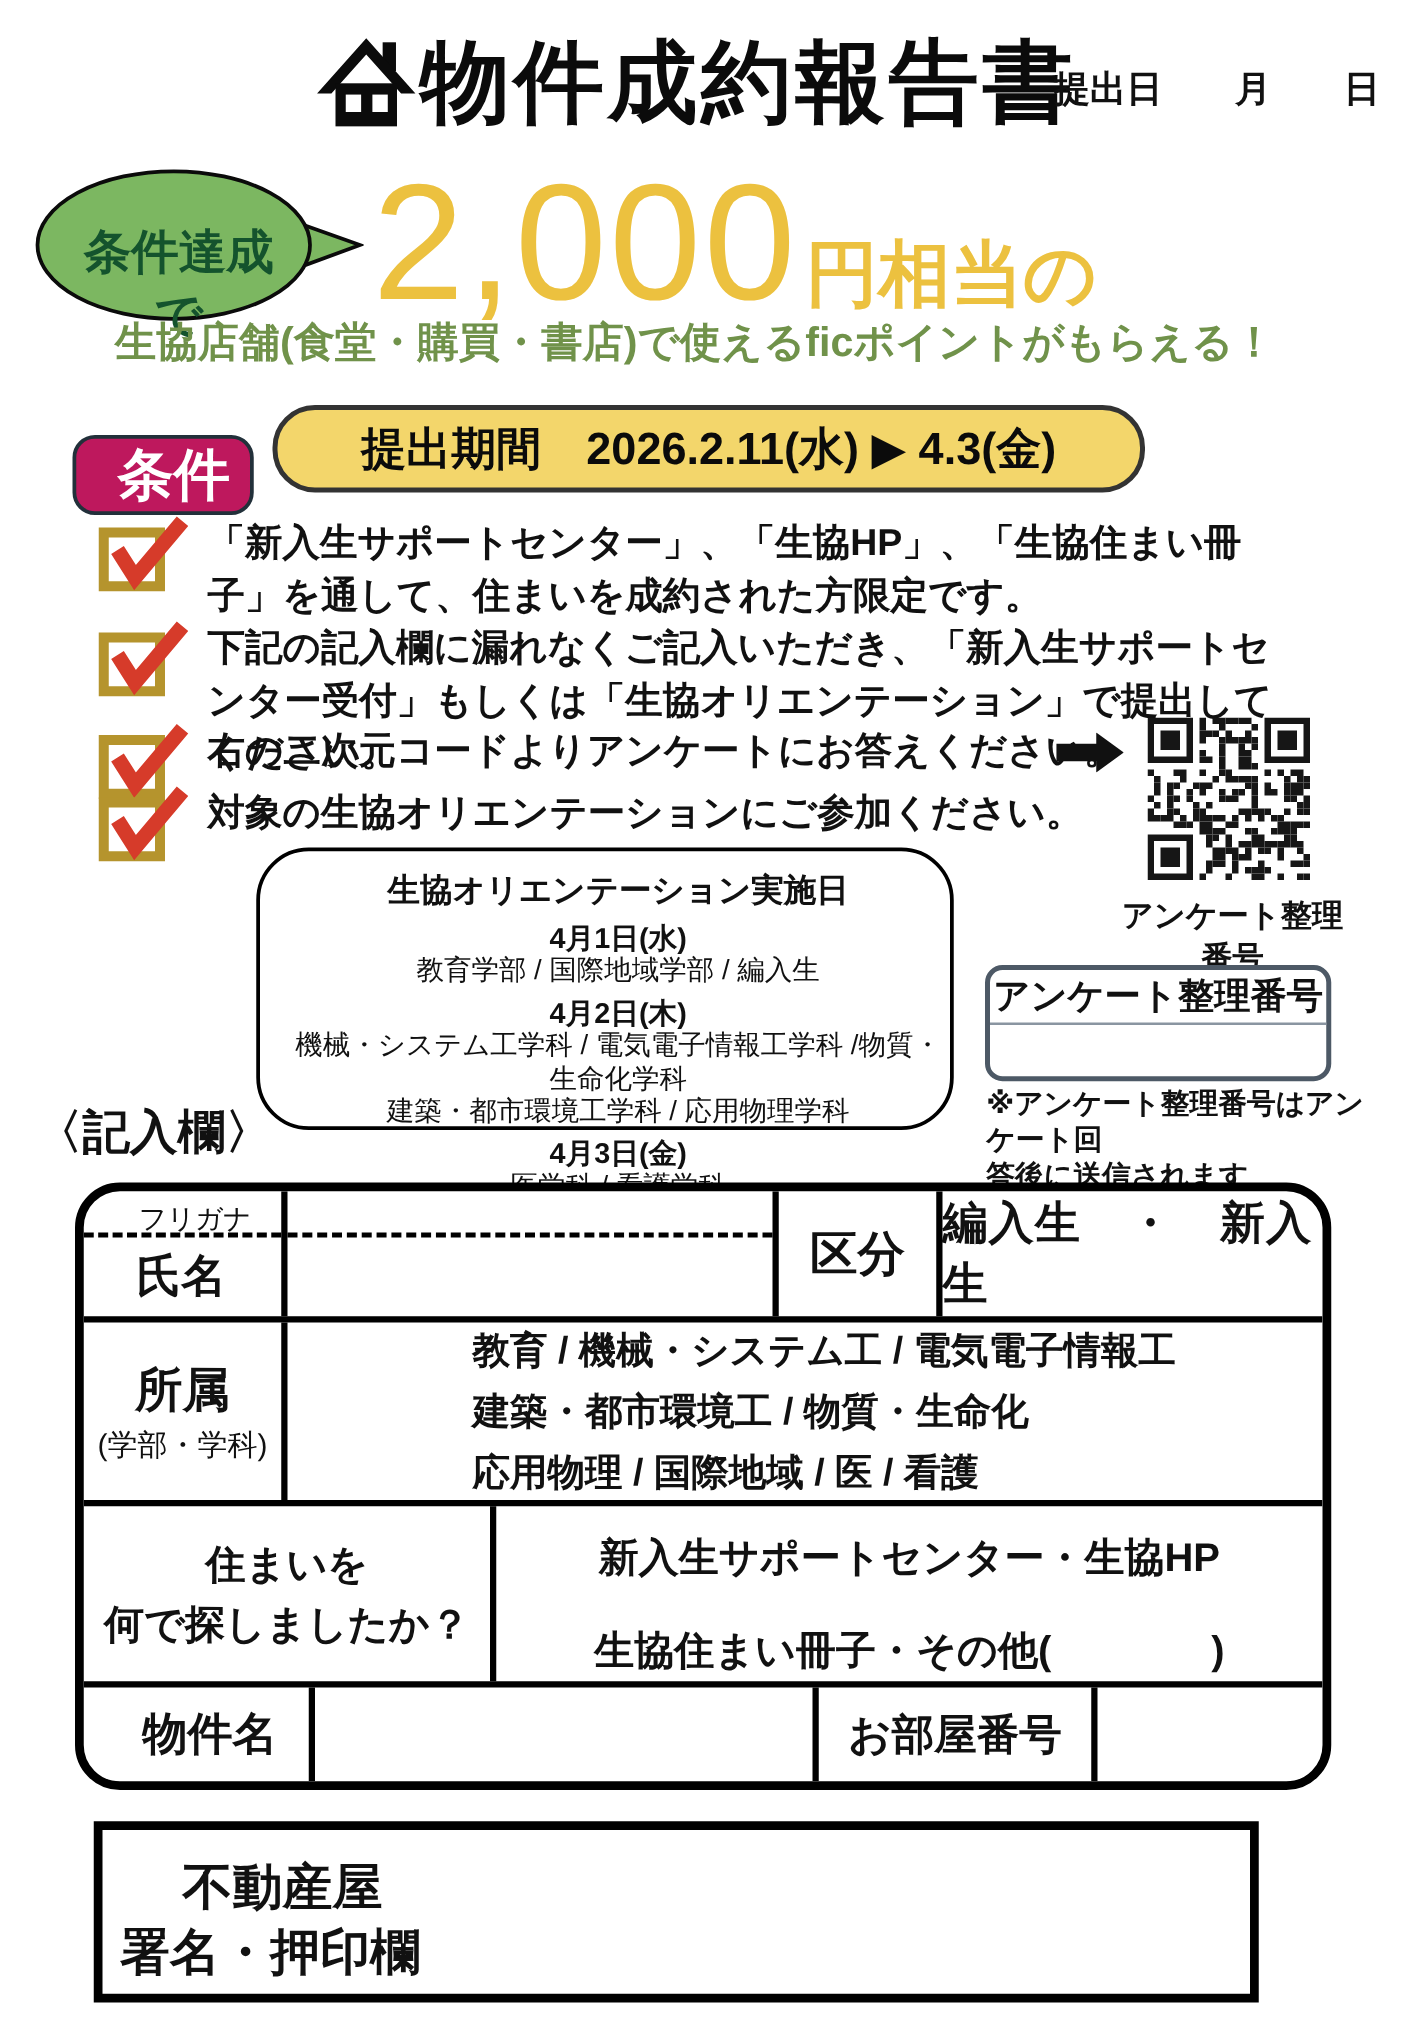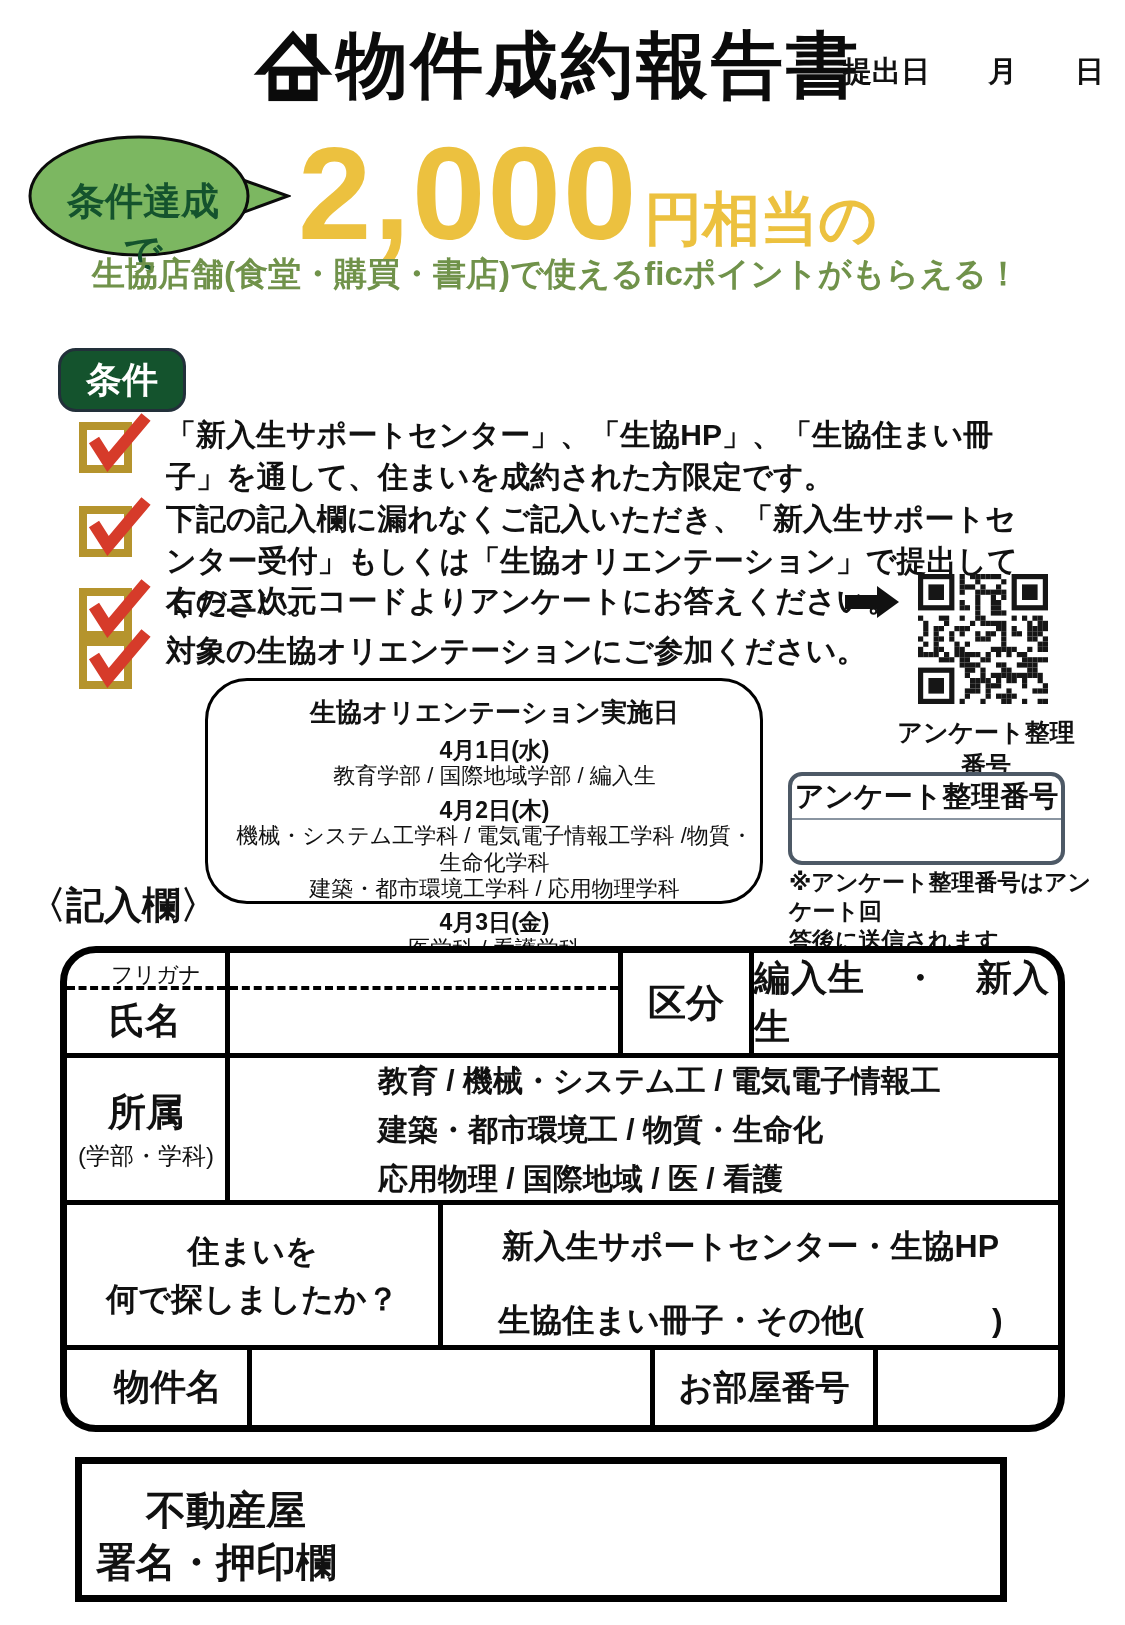--- a/index.html
+++ b/index.html
@@ -8,26 +8,26 @@
     font-family:"Liberation Sans","DejaVu Sans",sans-serif;color:#111;
   }
   
   .house-icon{position:absolute;left:252px;top:24px;width:82px;height:82px;}
   .doc-title{position:absolute;left:336px;top:18px;font-size:72px;font-weight:bold;letter-spacing:3px;color:#0b0b0b;}
   .date-label{position:absolute;left:843px;top:52px;font-size:29px;font-weight:bold;}
   
   .bubble{position:absolute;left:26px;top:134px;width:265px;height:126px;}
   .bubble-text{position:absolute;left:48px;top:176px;width:190px;text-align:center;font-size:38px;font-weight:bold;color:#14532d;}
   .amount-row{position:absolute;left:298px;top:128px;display:flex;align-items:baseline;color:#ecc13f;}
-  .amount{font-size:132px;font-weight:bold;line-height:1.0;letter-spacing:2px;}
+  .amount{font-size:132px;font-weight:normal;line-height:1.0;letter-spacing:2px;}
   .amount-unit{font-size:58px;font-weight:bold;margin-left:6px;}
   .benefit-line{position:absolute;left:92px;top:252px;width:1000px;font-size:33px;font-weight:bold;color:#70924a;}
   
-  .badge{position:absolute;left:58px;top:348px;width:122px;height:58px;background:#14532d;border:3px solid #22303a;
-    border-radius:18px;display:flex;align-items:center;justify-content:center;font-size:36px;font-weight:bold;color:#fff;}
+  .badge{position:absolute;left:58px;top:348px;width:122px;height:58px;background:#be185d;border:3px solid #22303a;
+    border-radius:18px;display:flex;align-items:center;justify-content:center;font-size:45px;font-weight:bold;color:#fff;padding-left:17px;}
   .period-pill{position:absolute;left:218px;top:324px;width:690px;height:62px;background:#f3d66b;border:4px solid #333;
     border-radius:34px;display:flex;align-items:center;justify-content:center;font-size:36px;font-weight:bold;color:#0b0b0b;}
   .check-item{position:absolute;left:78px;display:flex;align-items:flex-start;}
   .check-icon{width:74px;height:64px;flex:0 0 74px;}
   .check-text{margin:2px 0 0 14px;width:860px;font-size:30px;font-weight:bold;line-height:1.40;}
   .ci1{top:412px}.ci2{top:496px}.ci3{top:578px}.ci4{top:628px}
   .arrow-icon{position:absolute;left:845px;top:586px;width:54px;height:32px;}
   .qr-box{position:absolute;left:918px;top:574px;width:130px;height:130px;}
   .qr-caption{position:absolute;left:896px;top:716px;width:180px;text-align:center;font-size:25px;font-weight:600;}
   
@@ -61,21 +61,21 @@
   .c-name-input{width:393px;display:flex;flex-direction:column;}
   .dash-top{height:37px;box-sizing:border-box;border-bottom:4px dashed #000;}
   .c-cat-label{width:131px;display:flex;align-items:center;justify-content:center;font-size:38px;font-weight:bold;}
   .c-cat-options{flex:1;display:flex;align-items:center;justify-content:center;font-size:36px;font-weight:bold;letter-spacing:1px;}
   
   .c-aff-label{width:163px;display:flex;flex-direction:column;align-items:center;justify-content:center;}
   .aff-main{font-size:38px;font-weight:bold;}
   .aff-sub{font-size:24px;font-weight:500;margin-top:2px;}
   .c-aff-options{flex:1;display:flex;flex-direction:column;justify-content:center;padding-left:148px;font-size:30px;font-weight:bold;line-height:49px;}
   
-  .c-search-label{width:376px;display:flex;flex-direction:column;align-items:center;justify-content:center;
+  .c-search-label{width:330px;display:flex;flex-direction:column;align-items:center;justify-content:center;
     font-size:32px;font-weight:bold;line-height:1.5;text-align:right;}
   .c-search-options{flex:1;display:flex;flex-direction:column;justify-content:center;align-items:center;
     font-size:32px;font-weight:bold;text-align:center;margin-top:17px;}
   .c-search-options .opt + .opt{margin-top:30px;}
   
   .c-prop-label{width:185px;display:flex;align-items:center;padding-left:47px;font-size:36px;font-weight:bold;}
   .c-prop-input{width:403px;}
   .c-room-label{width:223px;display:flex;align-items:center;justify-content:center;font-size:34px;font-weight:bold;}
   .c-room-input{flex:1;}
   
@@ -104,20 +104,21 @@
     <ellipse cx="113" cy="62" rx="109" ry="59" fill="#7cb761" stroke="#0b0b0b" stroke-width="3"></ellipse>
   </svg>
   <div class="bubble-text">条件達成で</div>
   <div class="amount-row">
     <span class="amount">2,000</span>
     <span class="amount-unit">円相当の</span>
   </div>
   <div class="benefit-line">生協店舗(食堂・購買・書店)で使えるficポイントがもらえる！</div>
 
   <div class="badge">条件</div>
+  <div class="period-pill">提出期間　2026.2.11(水) ▶ 4.3(金)</div>
 
   <div class="check-item ci1">
     <svg class="check-icon" viewBox="0 0 74 64">
       <rect x="5" y="14" width="45" height="43" fill="none" stroke="#b5942d" stroke-width="8"></rect>
       <path d="M16 28 L30 50 L68 5" fill="none" stroke="#d63b2a" stroke-width="12"></path>
     </svg>
     <p class="check-text">「新入生サポートセンター」、「生協HP」、「生協住まい冊子」を通して、住まいを成約された方限定です。</p>
   </div>
   <div class="check-item ci2">
     <svg class="check-icon" viewBox="0 0 74 64">

